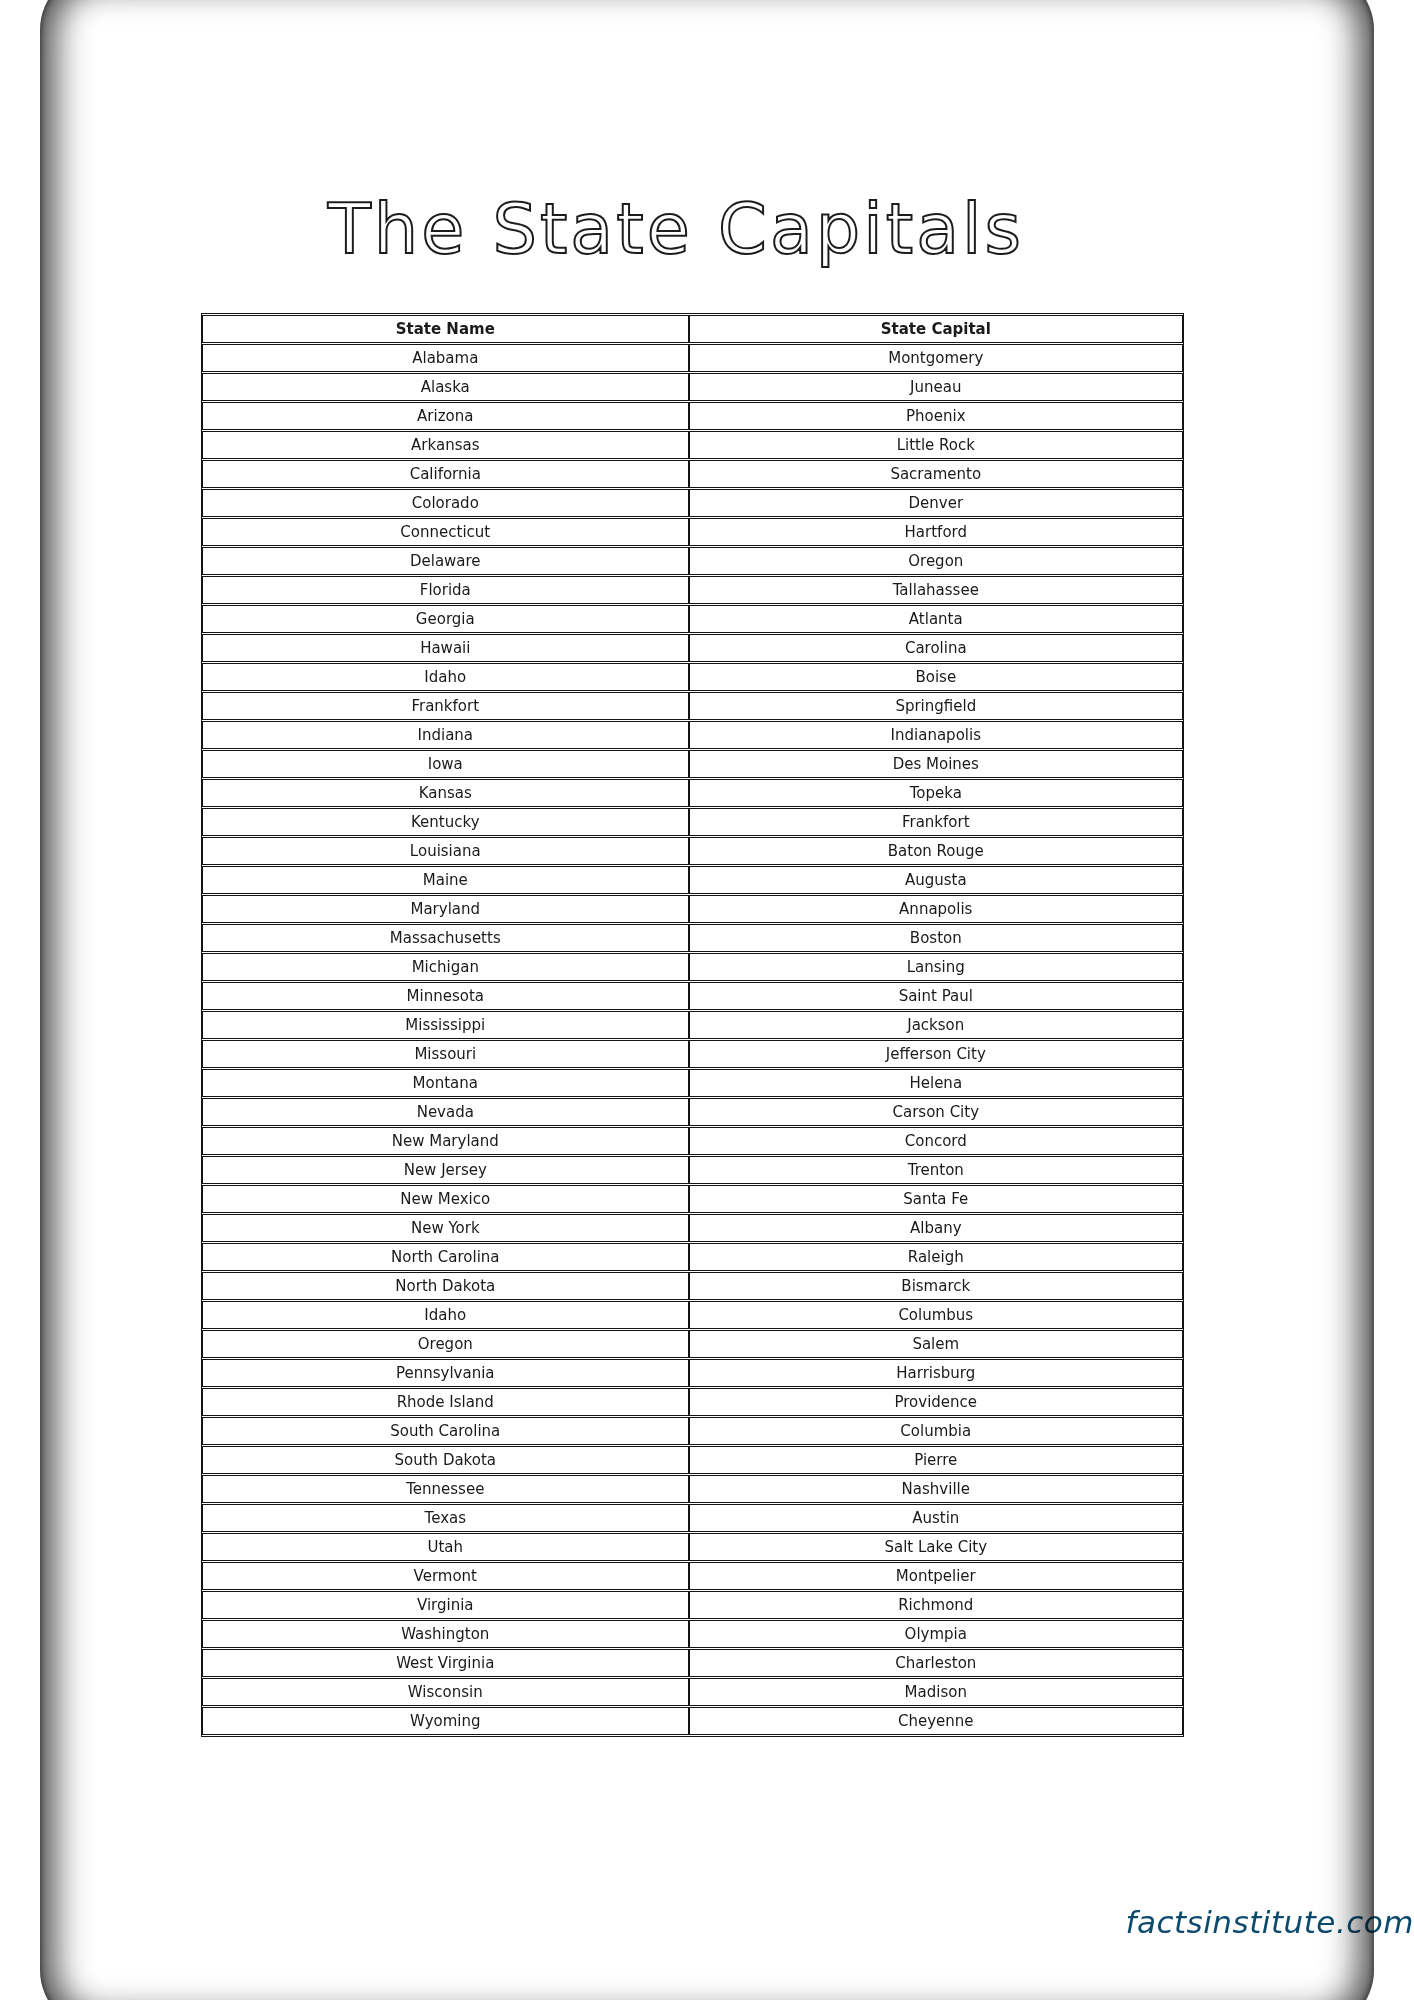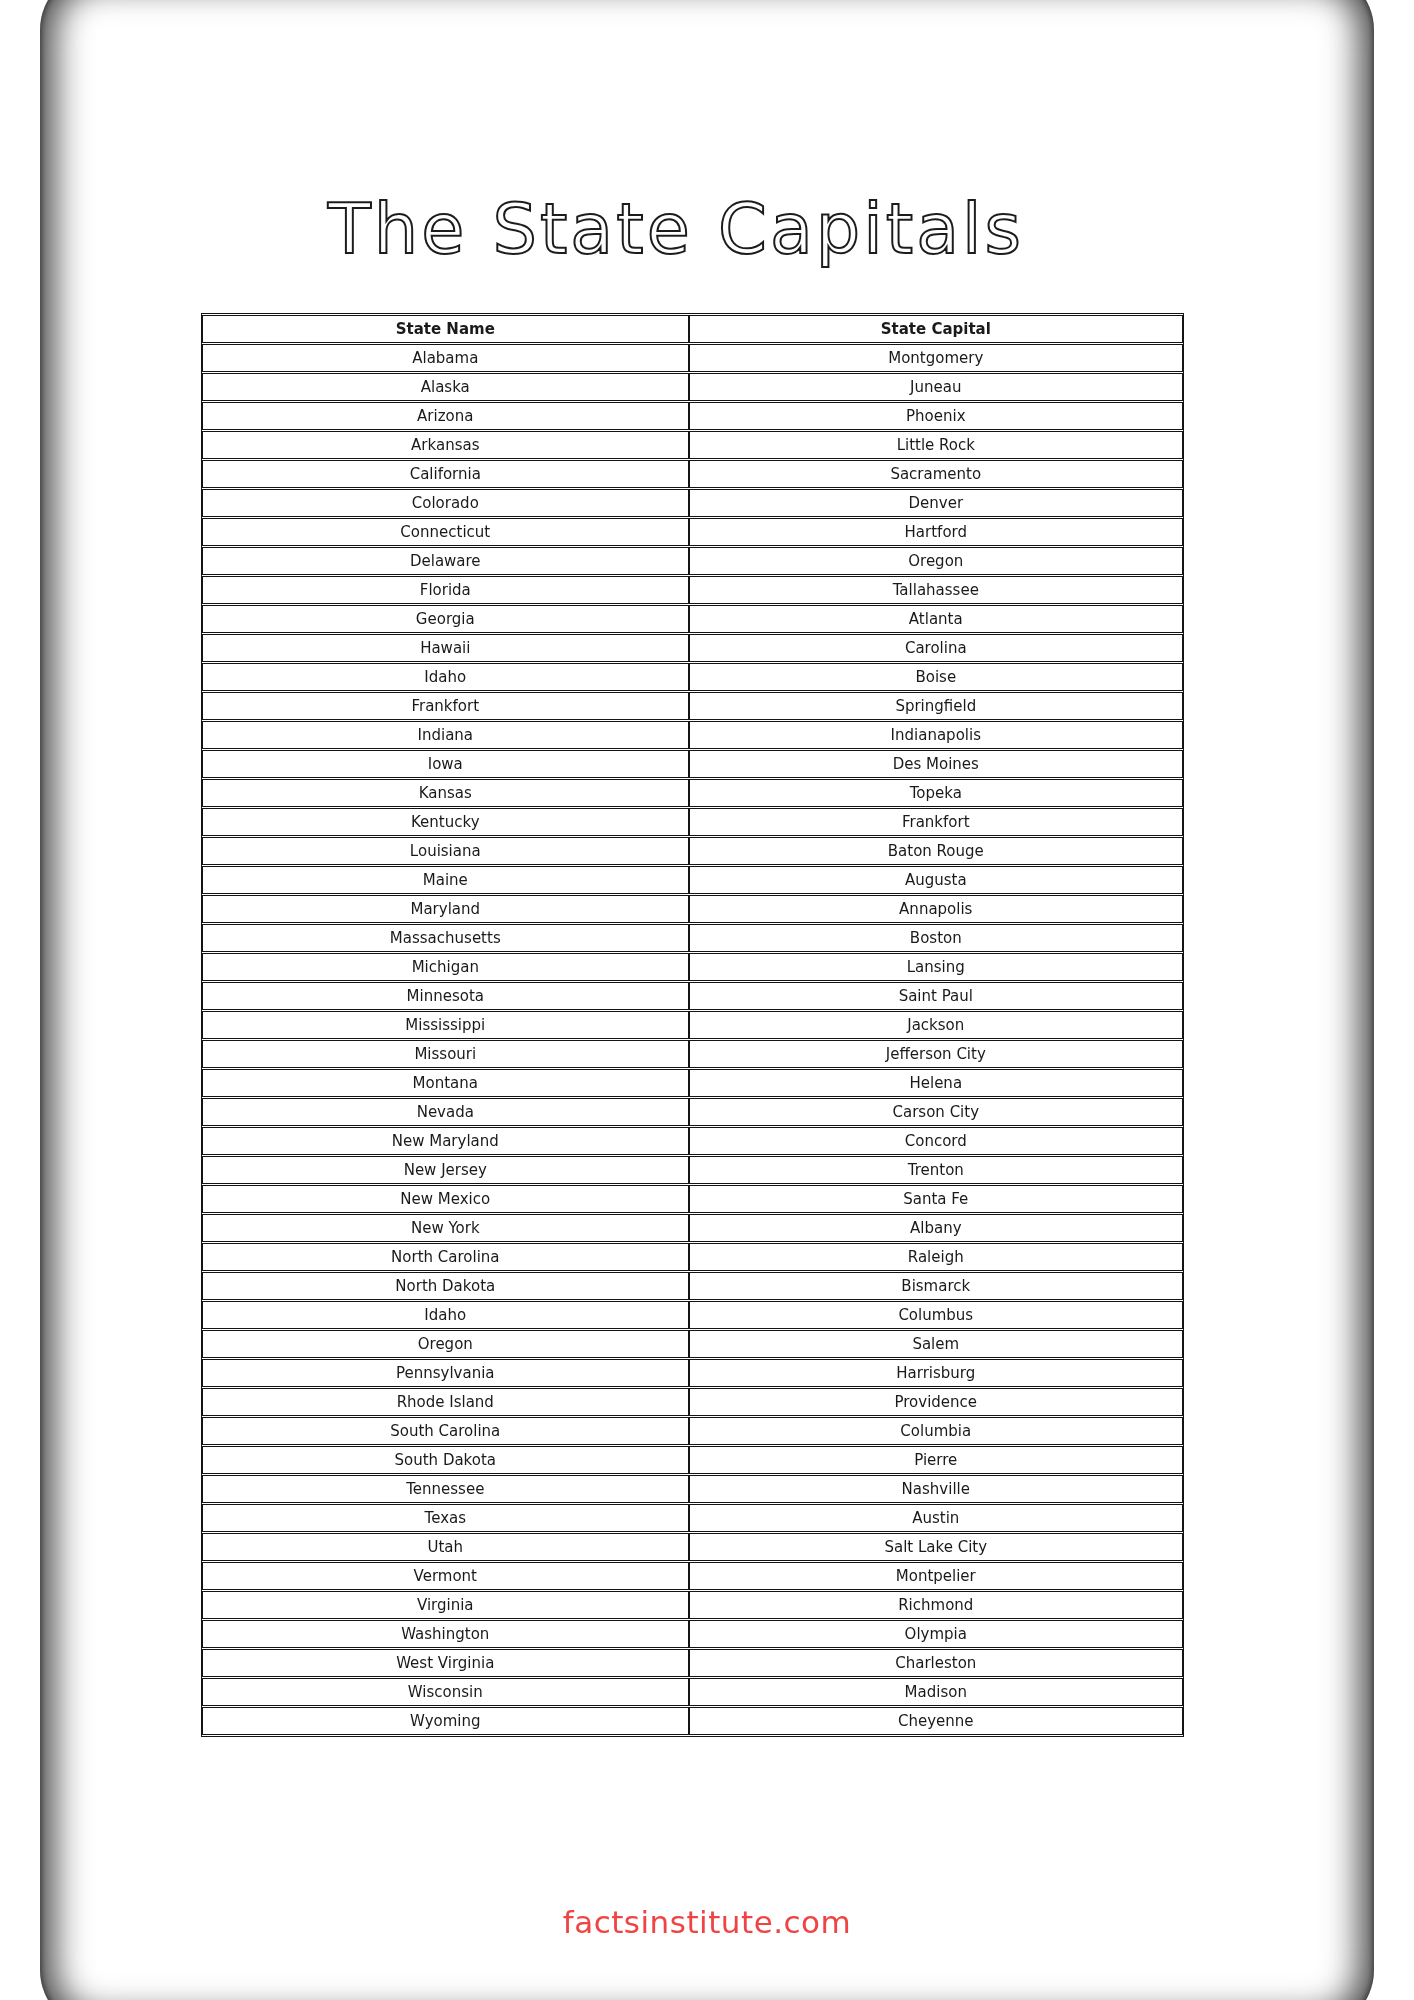--- a/index.html
+++ b/index.html
@@ -67,25 +67,26 @@
     color: #1a1a1a;
     white-space: nowrap;
     overflow: hidden;
   }
   .capitals-table th { font-weight: bold; }
   .footer {
     position: absolute;
     top: 1907px;
     left: 0;
     width: 1414px;
-    text-align: center;
+    text-align: right;
     font-size: 31px;
     line-height: 1;
     letter-spacing: 0.5px;
-    color: #ef4444;
+    color: #0c4a6e;
+    font-style: italic;
   }
 </style>
 </head>
 <body>
 
 <div class="frame"></div>
 
 <h1 class="title">The State Capitals</h1>
 
 <table class="capitals-table">

